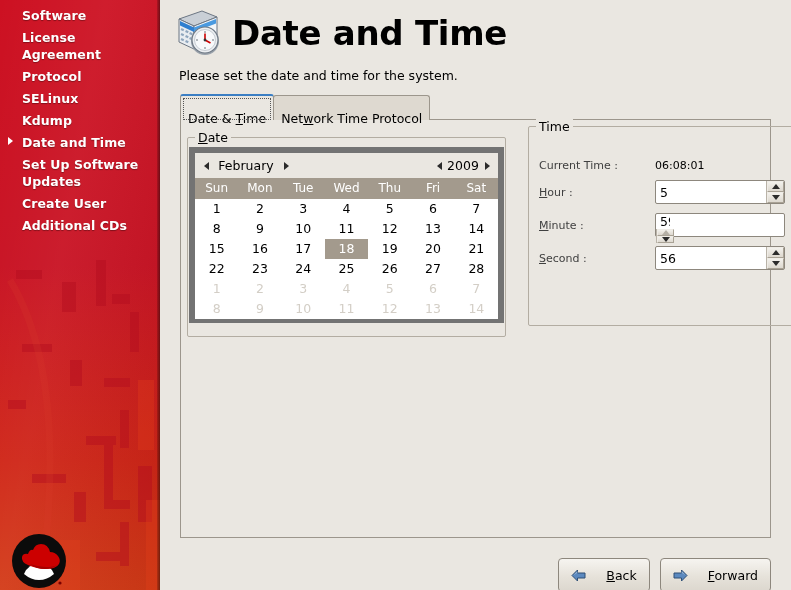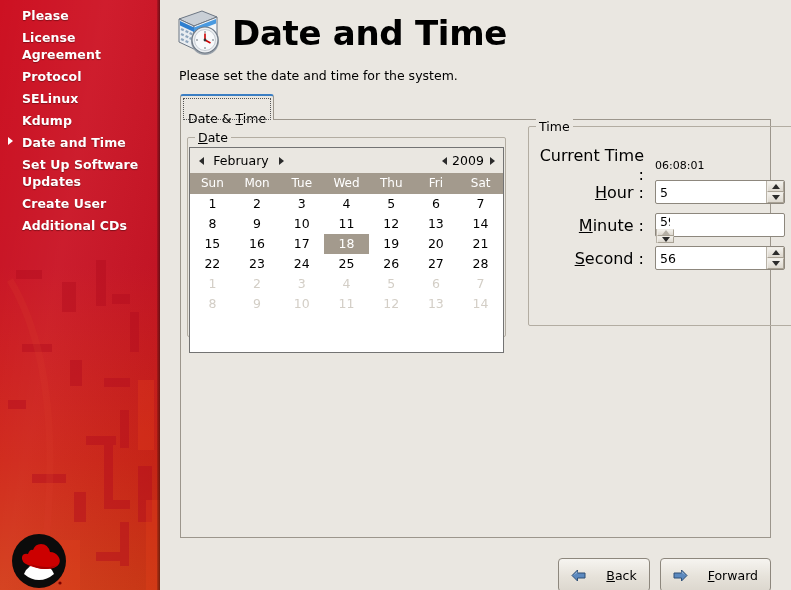--- a/index.html
+++ b/index.html
@@ -191,24 +191,24 @@
   #time-group {
     left: 347px; top: 6px;
     width: 311px; height: 200px;
   }
 
   
   .calendar {
     position: absolute;
     left: 1px; top: 9px;
     width: 315px;
-    height: 206px;
+    height: 176px;
     background: #ffffff;
     box-sizing: border-box;
-    border: 1px solid #737373;
+    border: 6px solid #737373;
   }
   .cal-nav {
     height: 25px;
     display: flex;
     align-items: center;
     background: #eae7e1;
     font-size: 12.5px;
     padding: 0 4px;
     box-sizing: border-box;
   }
@@ -261,23 +261,22 @@
   }
 
   
   .time-row {
     position: absolute;
     display: flex;
     align-items: center;
     height: 24px;
   }
   .lbl {
-    text-align: right;
-    font-size: 16px;
-    color: #000000;
+    font-size: 11px;
+    color: #404040;
   }
   .lbl u { text-decoration: underline; }
   .cur-val {
     font-size: 11px;
     color: #000;
   }
   .spin {
     position: relative;
     display: flex;
     width: 130px;
@@ -378,21 +377,21 @@
         <rect x="146" y="240" width="14" height="90"></rect>
         <rect x="60" y="280" width="20" height="50"></rect>
       </g>
       <path d="M 10 20 Q 70 120 40 330" stroke="#d93a2a" stroke-width="7" fill="none" opacity="0.25"></path>
     </svg>
     <div class="sidebar-edge"></div>
 
     <div class="nav">
       <div class="nav-item">
         
-        <span>Please</span>
+        <span>Software</span>
       </div>
       <div class="nav-item">
         
         <span>License Agreement</span>
       </div>
       <div class="nav-item">
         
         <span>Protocol</span>
       </div>
       <div class="nav-item">
@@ -466,20 +465,23 @@
       </svg>
       <div class="header-title">Date and Time</div>
     </div>
 
     <div class="subtitle">Please set the date and time for the system.</div>
 
     <div class="tabbar">
       <div class="tab active">
         <span class="focus"></span>
         Date &amp; <u>T</u>ime
+      </div>
+      <div class="tab">
+        Net<u>w</u>ork Time Protocol
       </div>
     </div>
 
     <div class="notebook">
 
       <div class="group" id="date-group">
         <div class="group-title">
           <u>D</u>ate
         </div>
 

